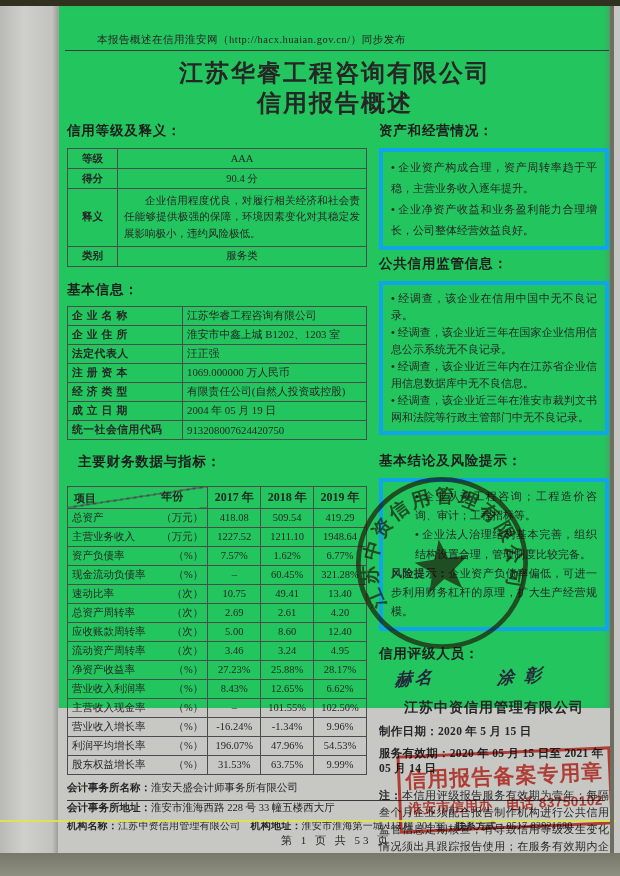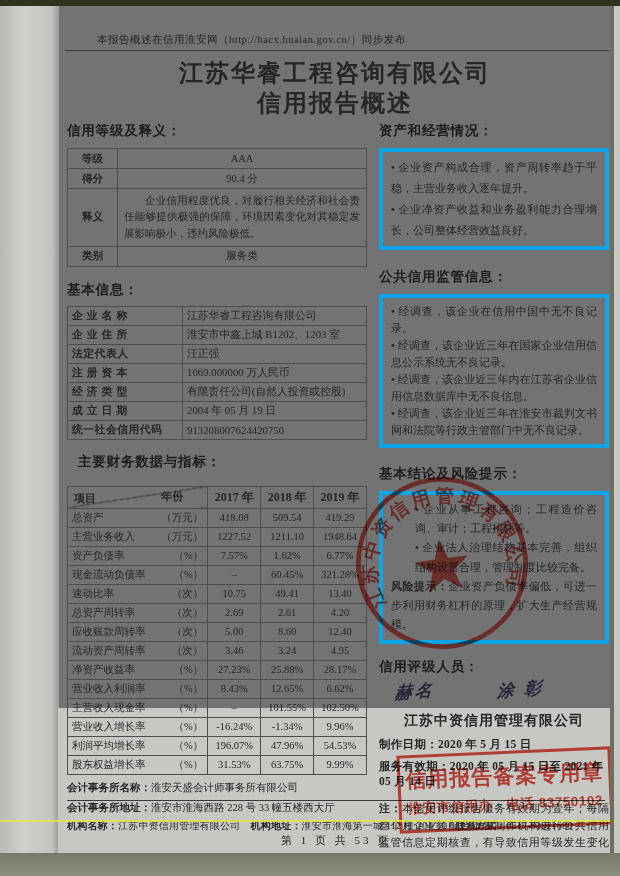--- a/index.html
+++ b/index.html
@@ -5,21 +5,21 @@
   html,body{margin:0;padding:0;background:#8b8b7d;}
   *{box-sizing:border-box;}
   #scan{position:relative;width:620px;height:876px;overflow:hidden;
         background:#c7c8c4;font-family:"Liberation Serif",serif;color:#262626;}
   #topstrip{position:absolute;left:0;top:0;width:620px;height:6px;background:#31311f;}
   #bottomband{position:absolute;left:0;top:853px;width:620px;height:23px;
         background:linear-gradient(#77776a,#8f8f81);}
   #leftmargin{position:absolute;left:0;top:6px;width:58px;height:847px;
         background:linear-gradient(90deg,#b9bab6,#cfd0cc 40%,#c2c3bf 90%,#9d9e98);}
   #page{position:absolute;left:58px;top:6px;width:552px;height:702px;
-        background:#737373;border-left:1px solid #a3a49e;box-shadow:inset -4px 0 6px -4px #777;}
+        background:#22c55e;border-left:1px solid #a3a49e;box-shadow:inset -4px 0 6px -4px #777;}
   #rightedge{position:absolute;left:610px;top:6px;width:4px;height:847px;background:#6d6e60;}
   #yellowline{position:absolute;left:0;top:820px;width:616px;height:2px;background:#e3e73f;opacity:.85;}
 
   .banner{position:absolute;left:38px;top:27px;width:480px;font-size:10.5px;
         letter-spacing:.5px;white-space:nowrap;}
   .banner-rule{position:absolute;left:6px;top:44px;width:544px;border-top:1.3px solid #3a3a3a;}
   .title{position:absolute;left:0;top:52px;width:552px;text-align:center;
         font-weight:bold;font-size:24px;line-height:1.25;letter-spacing:2px;}
 
   .sec-h{font-family:"Liberation Sans",sans-serif;font-weight:bold;font-size:13.5px;
@@ -60,21 +60,21 @@
   .acct-line b{font-family:"Liberation Sans",sans-serif;font-size:10.5px;}
 
   .bullet-box{border:4px solid #0ea5e9;padding:5px 8px;margin-top:8px;}
   .bullet{font-size:11px;text-align:justify;}
   .bullet::before{content:"•  ";font-weight:bold;}
   #assets-box .bullet{line-height:1.9;}
   #public-box .bullet{line-height:1.55;}
   #concl-box .bullet{line-height:1.75;margin-left:24px;}
   .risk{font-size:11px;line-height:1.75;text-align:justify;}
   .risk b{font-family:"Liberation Sans",sans-serif;}
-  #public-h{margin-top:18px;}
+  #public-h{margin-top:5px;}
   #concl-h{margin-top:17px;}
   #raters-h{margin-top:14px;}
 
   .sig-row{position:relative;height:34px;}
   .sig{position:absolute;font-style:italic;font-size:17px;color:#26263b;
        transform:rotate(-5deg) skewX(-8deg);letter-spacing:3px;font-weight:bold;}
   #sig1{left:16px;top:4px;}
   #sig2{left:118px;top:2px;}
   .rater-company{text-align:center;font-weight:bold;font-size:14px;margin-top:2px;letter-spacing:1px;}
   .date-line{margin-top:7px;font-size:11.5px;font-weight:bold;letter-spacing:.3px;}

